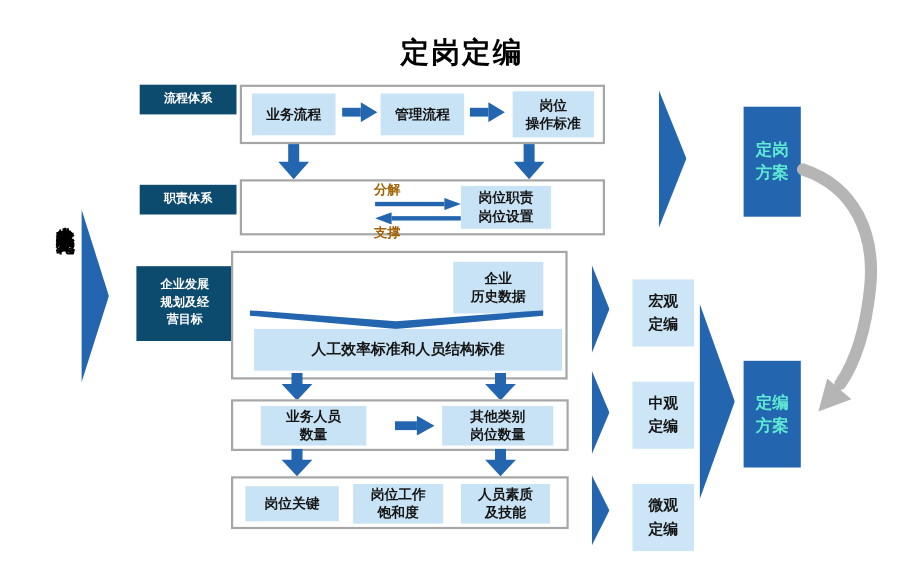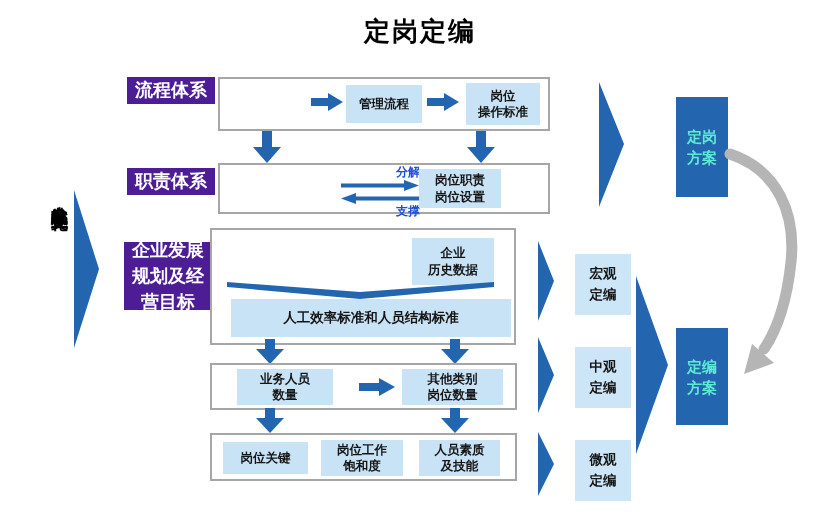--- a/index.html
+++ b/index.html
@@ -2,30 +2,30 @@
 <html><head>
 <meta charset="utf-8">
 <style>
   html,body{margin:0;padding:0;background:#fff;}
   .stage{
     position:relative;width:840px;height:530px;background:#fff;overflow:hidden;
     font-family:"Liberation Sans","DejaVu Sans",sans-serif;color:#111;
   }
   .abs{position:absolute;}
   .title{
-    left:0;top:14px;width:840px;text-align:center;
+    left:0;top:30px;width:840px;text-align:center;
     font-size:26px;font-weight:bold;color:#000;letter-spacing:2px;
   }
   .vtext{
     left:46px;top:192px;height:184px;width:26px;
     writing-mode:vertical-rl;text-orientation:upright;
     font-size:17px;font-weight:bold;color:#000;letter-spacing:1px;line-height:26px;
   }
   .seclabel{
-    background:#4c1d95;color:#fff;font-weight:bold;font-size:18px;
+    background:#0c4a6e;color:#fff;font-weight:bold;font-size:11px;
     display:flex;align-items:center;justify-content:center;text-align:center;
     white-space:pre-line;line-height:1.45;
   }
   .container{
     background:#fff;border:2.5px solid #a6a6a6;box-sizing:border-box;
   }
   .box{
     background:#c9e3f6;display:flex;align-items:center;justify-content:center;
     text-align:center;font-weight:bold;font-size:12.5px;line-height:1.3;
     white-space:pre-line;color:#151515;
@@ -33,38 +33,39 @@
   .planbox{
     background:#2365ae;color:#5eead4;display:flex;align-items:center;justify-content:center;
     text-align:center;font-weight:bold;font-size:15px;line-height:1.4;white-space:pre-line;
   }
   .lvlbox{
     background:#cde6f7;display:flex;align-items:center;justify-content:center;
     font-weight:bold;font-size:13.5px;line-height:1.5;
     white-space:pre-line;color:#151515;
   }
   .small-lbl{
-    font-size:12px;font-weight:bold;text-align:right;color:#1d4ed8;
+    font-size:12px;font-weight:bold;text-align:left;color:#a16207;
   }
   svg{display:block;}
 </style>
 </head>
 <body>
 
 <div class="stage">
 
   <div class="abs title">定岗定编</div>
 
   <div class="abs vtext">企业战略及企业文化</div>
   <svg class="abs" style="left:74px;top:190px" width="25" height="158">
     <polygon points="0,0 25,79 0,158" fill="#2365ae"></polygon>
   </svg>
 
   <div class="abs seclabel" style="left:127px;top:77px;width:88px;height:27px">流程体系</div>
   <div class="abs container" style="left:218px;top:77px;width:332px;height:54px"></div>
+  <div class="abs box" style="left:229px;top:85px;width:76px;height:38px">业务流程</div>
   <svg class="abs" style="left:311px;top:93px" width="32" height="18">
     <rect x="0" y="5" width="17" height="8" fill="#2365ae"></rect>
       <polygon points="17,0 32,9 17,18" fill="#2365ae"></polygon>
   </svg>
   <div class="abs box" style="left:346px;top:85px;width:76px;height:38px">管理流程</div>
   <svg class="abs" style="left:427px;top:93px" width="32" height="18">
     <rect x="0" y="5" width="17" height="8" fill="#2365ae"></rect>
       <polygon points="17,0 32,9 17,18" fill="#2365ae"></polygon>
   </svg>
   <div class="abs box" style="left:466px;top:83px;width:74px;height:42px">岗位

